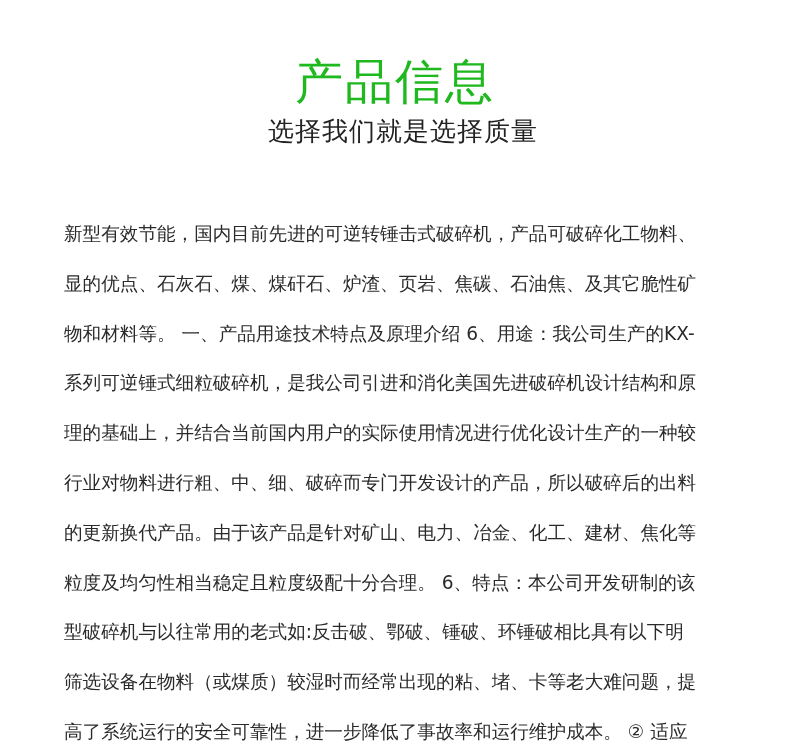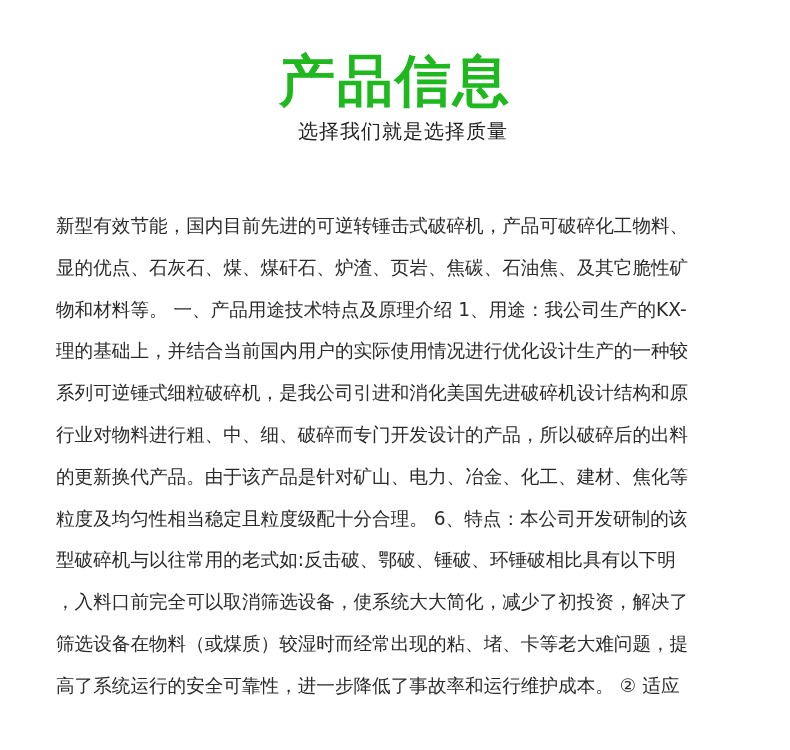--- a/index.html
+++ b/index.html
@@ -15,62 +15,61 @@
       font-family: "DejaVu Sans", "Liberation Sans", sans-serif;
     }
     .header {
       position: absolute;
       left: 0;
       top: 52px;
       width: 790px;
       text-align: center;
     }
     .title {
-      font-size: 56px;
+      font-size: 48px;
       line-height: 58px;
-      font-weight: bold;
+      font-weight: normal;
       letter-spacing: 2px;
       margin: 0;
     }
     .subtitle {
-      font-size: 20px;
+      font-size: 26px;
       line-height: 30px;
       color: #222222;
       margin: 6px 0 0 16px;
       letter-spacing: 1px;
     }
     .content {
       position: absolute;
       left: 52px;
       top: 203px;
       width: 688px;
       font-size: 18.6px;
       line-height: 37.8px;
       color: #2a2a2a;
       word-break: break-all;
       text-align: left;
     }
     .content p {
-      margin: 4px;
+      margin: 12px;
     }
   </style>
 </head>
 <body>
 
 <div class="header">
   <h1 class="title" style="color:#1fb81f;">产品信息</h1>
   <p class="subtitle">选择我们就是选择质量</p>
 </div>
 
 <div class="content">
   <p>新型有效节能，国内目前先进的可逆转锤击式破碎机，产品可破碎化工物料、</p>
   <p>显的优点、石灰石、煤、煤矸石、炉渣、页岩、焦碳、石油焦、及其它脆性矿</p>
-  <p>物和材料等。 一、产品用途技术特点及原理介绍 1、用途：我公司生产的KX-</p>
+  <p>物和材料等。 一、产品用途技术特点及原理介绍 6、用途：我公司生产的KX-</p>
+  <p>系列可逆锤式细粒破碎机，是我公司引进和消化美国先进破碎机设计结构和原</p>
   <p>理的基础上，并结合当前国内用户的实际使用情况进行优化设计生产的一种较</p>
-  <p>系列可逆锤式细粒破碎机，是我公司引进和消化美国先进破碎机设计结构和原</p>
   <p>行业对物料进行粗、中、细、破碎而专门开发设计的产品，所以破碎后的出料</p>
   <p>的更新换代产品。由于该产品是针对矿山、电力、冶金、化工、建材、焦化等</p>
   <p>粒度及均匀性相当稳定且粒度级配十分合理。 6、特点：本公司开发研制的该</p>
   <p>型破碎机与以往常用的老式如:反击破、鄂破、锤破、环锤破相比具有以下明</p>
-  <p>，入料口前完全可以取消筛选设备，使系统大大简化，减少了初投资，解决了</p>
   <p>筛选设备在物料（或煤质）较湿时而经常出现的粘、堵、卡等老大难问题，提</p>
   <p>高了系统运行的安全可靠性，进一步降低了事故率和运行维护成本。 ② 适应</p>
 </div>
 
 </body></html>

